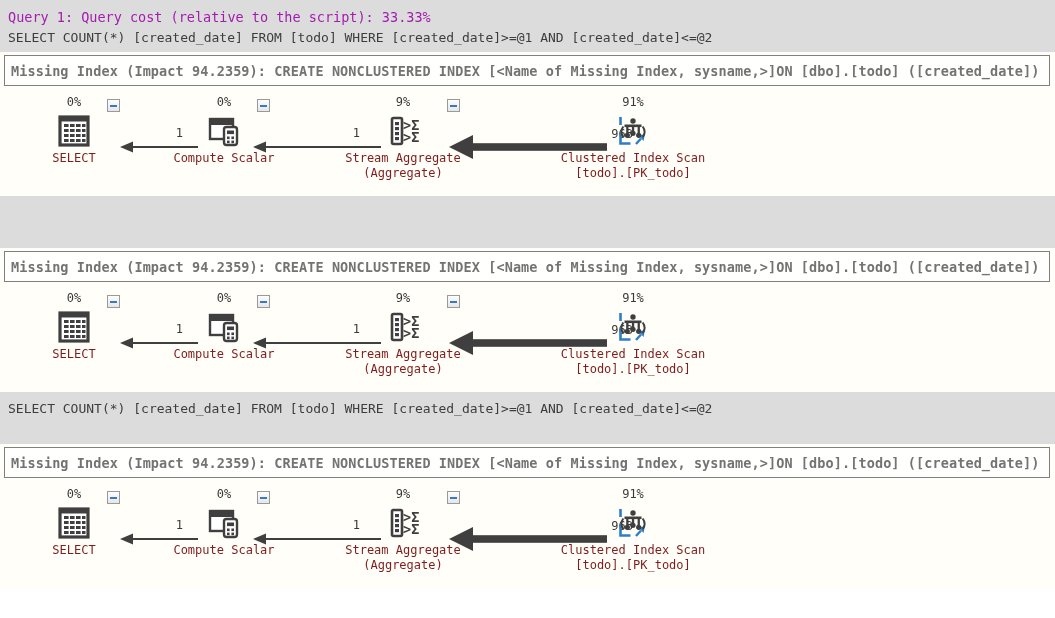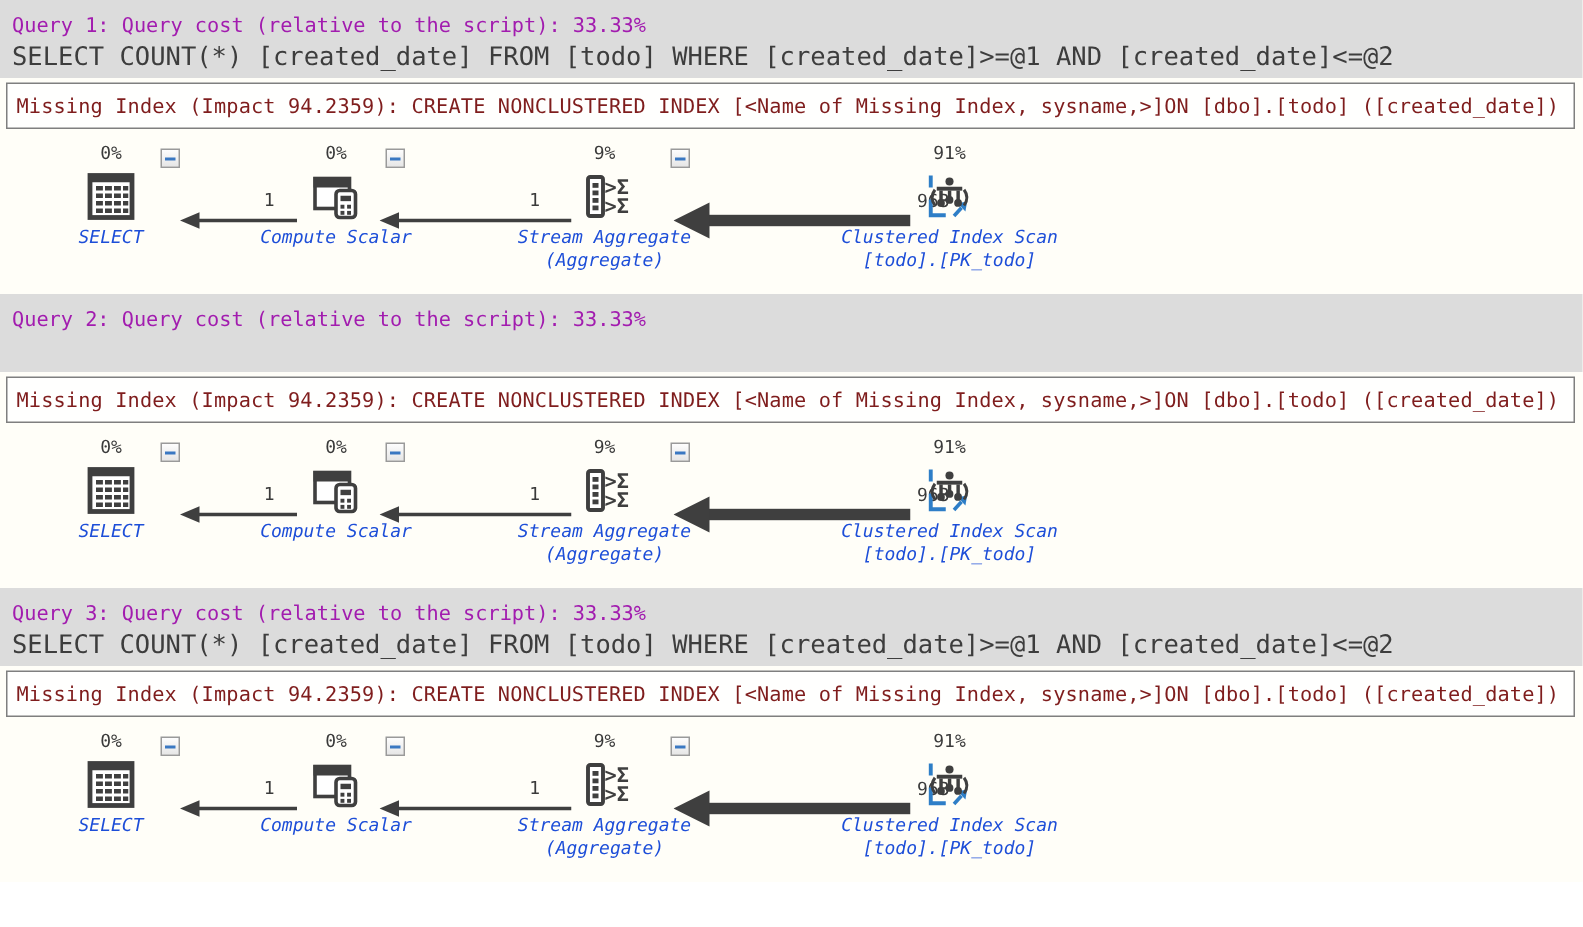--- a/index.html
+++ b/index.html
@@ -3,37 +3,37 @@
 <meta charset="utf-8">
 <style>
   html,body{margin:0;padding:0;}
   body{width:1055px;height:618px;background:#ffffff;font-family:"DejaVu Sans Mono","Liberation Mono",monospace;overflow:hidden;}
   #stage{width:1055px;height:618px;position:relative;}
   .qsection{width:1055px;height:196px;background:#fffef8;position:relative;}
 
   
   .q-band{background:#dcdcdc;height:52px;box-sizing:border-box;padding:7px 8px 0 8px;}
   .q-header{font-size:13.5px;line-height:21px;color:#a21caf;white-space:nowrap;}
-  .q-sql{font-size:17px;line-height:20px;color:#3d3d3d;white-space:nowrap;}
+  .q-sql{font-size:13px;line-height:20px;color:#3d3d3d;white-space:nowrap;}
 
   
   .mi-box{margin:3px 5px 4px 4px;border:1px solid #7f7f7f;background:#fffffe;height:31px;box-sizing:border-box;
           display:flex;align-items:center;padding:0 6px;overflow:hidden;}
-  .mi-text{font-size:13.5px;font-weight:normal;letter-spacing:0.1px;color:#7f1d1d;white-space:nowrap;}
+  .mi-text{font-size:13.5px;font-weight:bold;letter-spacing:0.1px;color:#737373;white-space:nowrap;}
 
   
   .plan{position:relative;height:106px;}
   .plan-node{position:absolute;top:6px;width:170px;display:flex;flex-direction:column;align-items:center;}
   .n1{left:-11px;}  
   .n2{left:139px;}  
   .n3{left:318px;}  
   .n4{left:548px;}  
   .pct{font-size:12px;line-height:13px;color:#3a3a3a;margin-bottom:5px;}
   .op-icon{width:34px;height:34px;margin-bottom:3px;}
-  .op-label{font-size:12px;line-height:15px;color:#1d4ed8;white-space:nowrap;text-align:center;font-style:italic;}
+  .op-label{font-size:12px;line-height:15px;color:#7f1d1d;white-space:nowrap;text-align:center;}
 
   .collapse-btn{position:absolute;top:9px;width:13px;height:13px;box-sizing:border-box;border:1px solid #9a9a9a;
                 background:linear-gradient(#fdfdfd,#e6e6e6);display:flex;align-items:center;justify-content:center;cursor:pointer;}
   .c1{left:107px;} .c2{left:257px;} .c3{left:447px;}
   .minus{width:7px;height:2px;background:#3a78c2;}
 
   .arrow{position:absolute;}
   .a1{left:120px;top:47px;}
   .a2{left:253px;top:47px;}
   .a3{left:449px;top:42px;}
@@ -173,21 +173,20 @@
         </svg>
         <div class="op-label">Clustered Index Scan</div>
         <div class="op-label">[todo].[PK_todo]</div>
       </div>
 
     </div>
   </div>
 
   <div class="qsection">
     <div class="q-band">
-      <div class="q-header">Query 2: Query cost (relative to the script): 33.33%</div>
     </div>
 
     <div class="mi-box">
       <span class="mi-text">Missing Index (Impact 94.2359): CREATE NONCLUSTERED INDEX [&lt;Name of Missing Index, sysname,&gt;]ON [dbo].[todo] ([created_date])</span>
     </div>
 
     <div class="plan">
 
       <div class="plan-node n1">
         <div class="pct">0%</div>
@@ -304,21 +303,20 @@
         </svg>
         <div class="op-label">Clustered Index Scan</div>
         <div class="op-label">[todo].[PK_todo]</div>
       </div>
 
     </div>
   </div>
 
   <div class="qsection">
     <div class="q-band">
-      <div class="q-header">Query 3: Query cost (relative to the script): 33.33%</div>
       <div class="q-sql">SELECT COUNT(*) [created_date] FROM [todo] WHERE [created_date]&gt;=@1 AND [created_date]&lt;=@2</div>
     </div>
 
     <div class="mi-box">
       <span class="mi-text">Missing Index (Impact 94.2359): CREATE NONCLUSTERED INDEX [&lt;Name of Missing Index, sysname,&gt;]ON [dbo].[todo] ([created_date])</span>
     </div>
 
     <div class="plan">
 
       <div class="plan-node n1">

